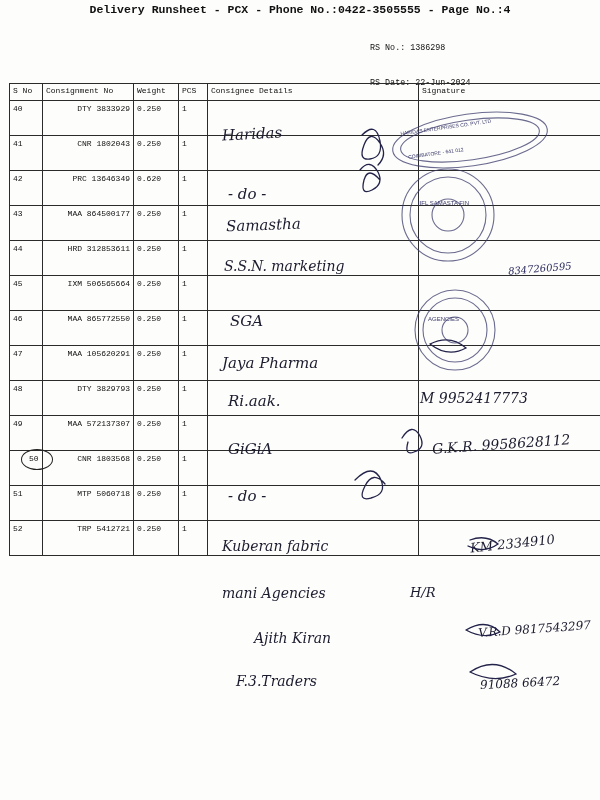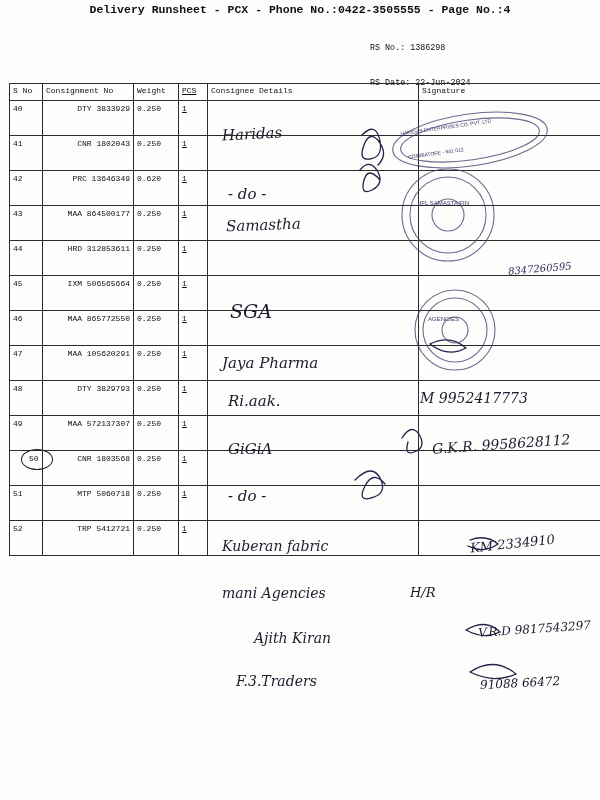--- a/index.html
+++ b/index.html
@@ -77,21 +77,21 @@
     font-weight: normal;
     text-align: left;
     font-size: 8px;
     height: 13px;
     padding: 2px 3px 1px 3px;
     white-space: nowrap;
   }
   .c-sno    { width: 26px; }
   .c-cons   { width: 84px; text-align: right; }
   .c-weight { width: 38px; margin-left: 14px; }
-  .c-pcs    { width: 22px; text-decoration: underline; }
+  .c-pcs    { width: 22px; }
   .c-det    { width: 204px; }
   .c-sign   { width: 208px; }
 
   .tbl tbody td {
     height: 31px;
     padding: 3px 3px 0 3px;
     white-space: nowrap;
   }
   td.num { text-align: left; }
 
@@ -269,22 +269,23 @@
   </table>
 
   <div class="hand-layer">
 
     <div class="hw" style="left:222px; top:125px; font-size:15px; transform:rotate(-3deg);">Haridas</div>
 
     <div class="hw" style="left:228px; top:185px; font-size:15px;">- do -</div>
 
     <div class="hw" style="left:226px; top:216px; font-size:15px; transform:rotate(-2deg);">Samastha</div>
 
-
-    <div class="hw" style="left:230px; top:300px; font-size:19px;">SGA</div>
+    <div class="hw" style="left:224px; top:258px; font-size:14px;">S.S.N. marketing</div>
+
+    <div class="hw" style="left:230px; top:312px; font-size:15px;">SGA</div>
 
     <div class="hw" style="left:222px; top:354px; font-size:15px;">Jaya Pharma</div>
 
     <div class="hw" style="left:228px; top:392px; font-size:15px;">Ri.aak.</div>
 
     <div class="hw" style="left:228px; top:440px; font-size:15px;">GiGiA</div>
 
     <div class="hw" style="left:228px; top:487px; font-size:15px;">- do -</div>
 
     <div class="hw" style="left:222px; top:538px; font-size:14px;">Kuberan fabric</div>

